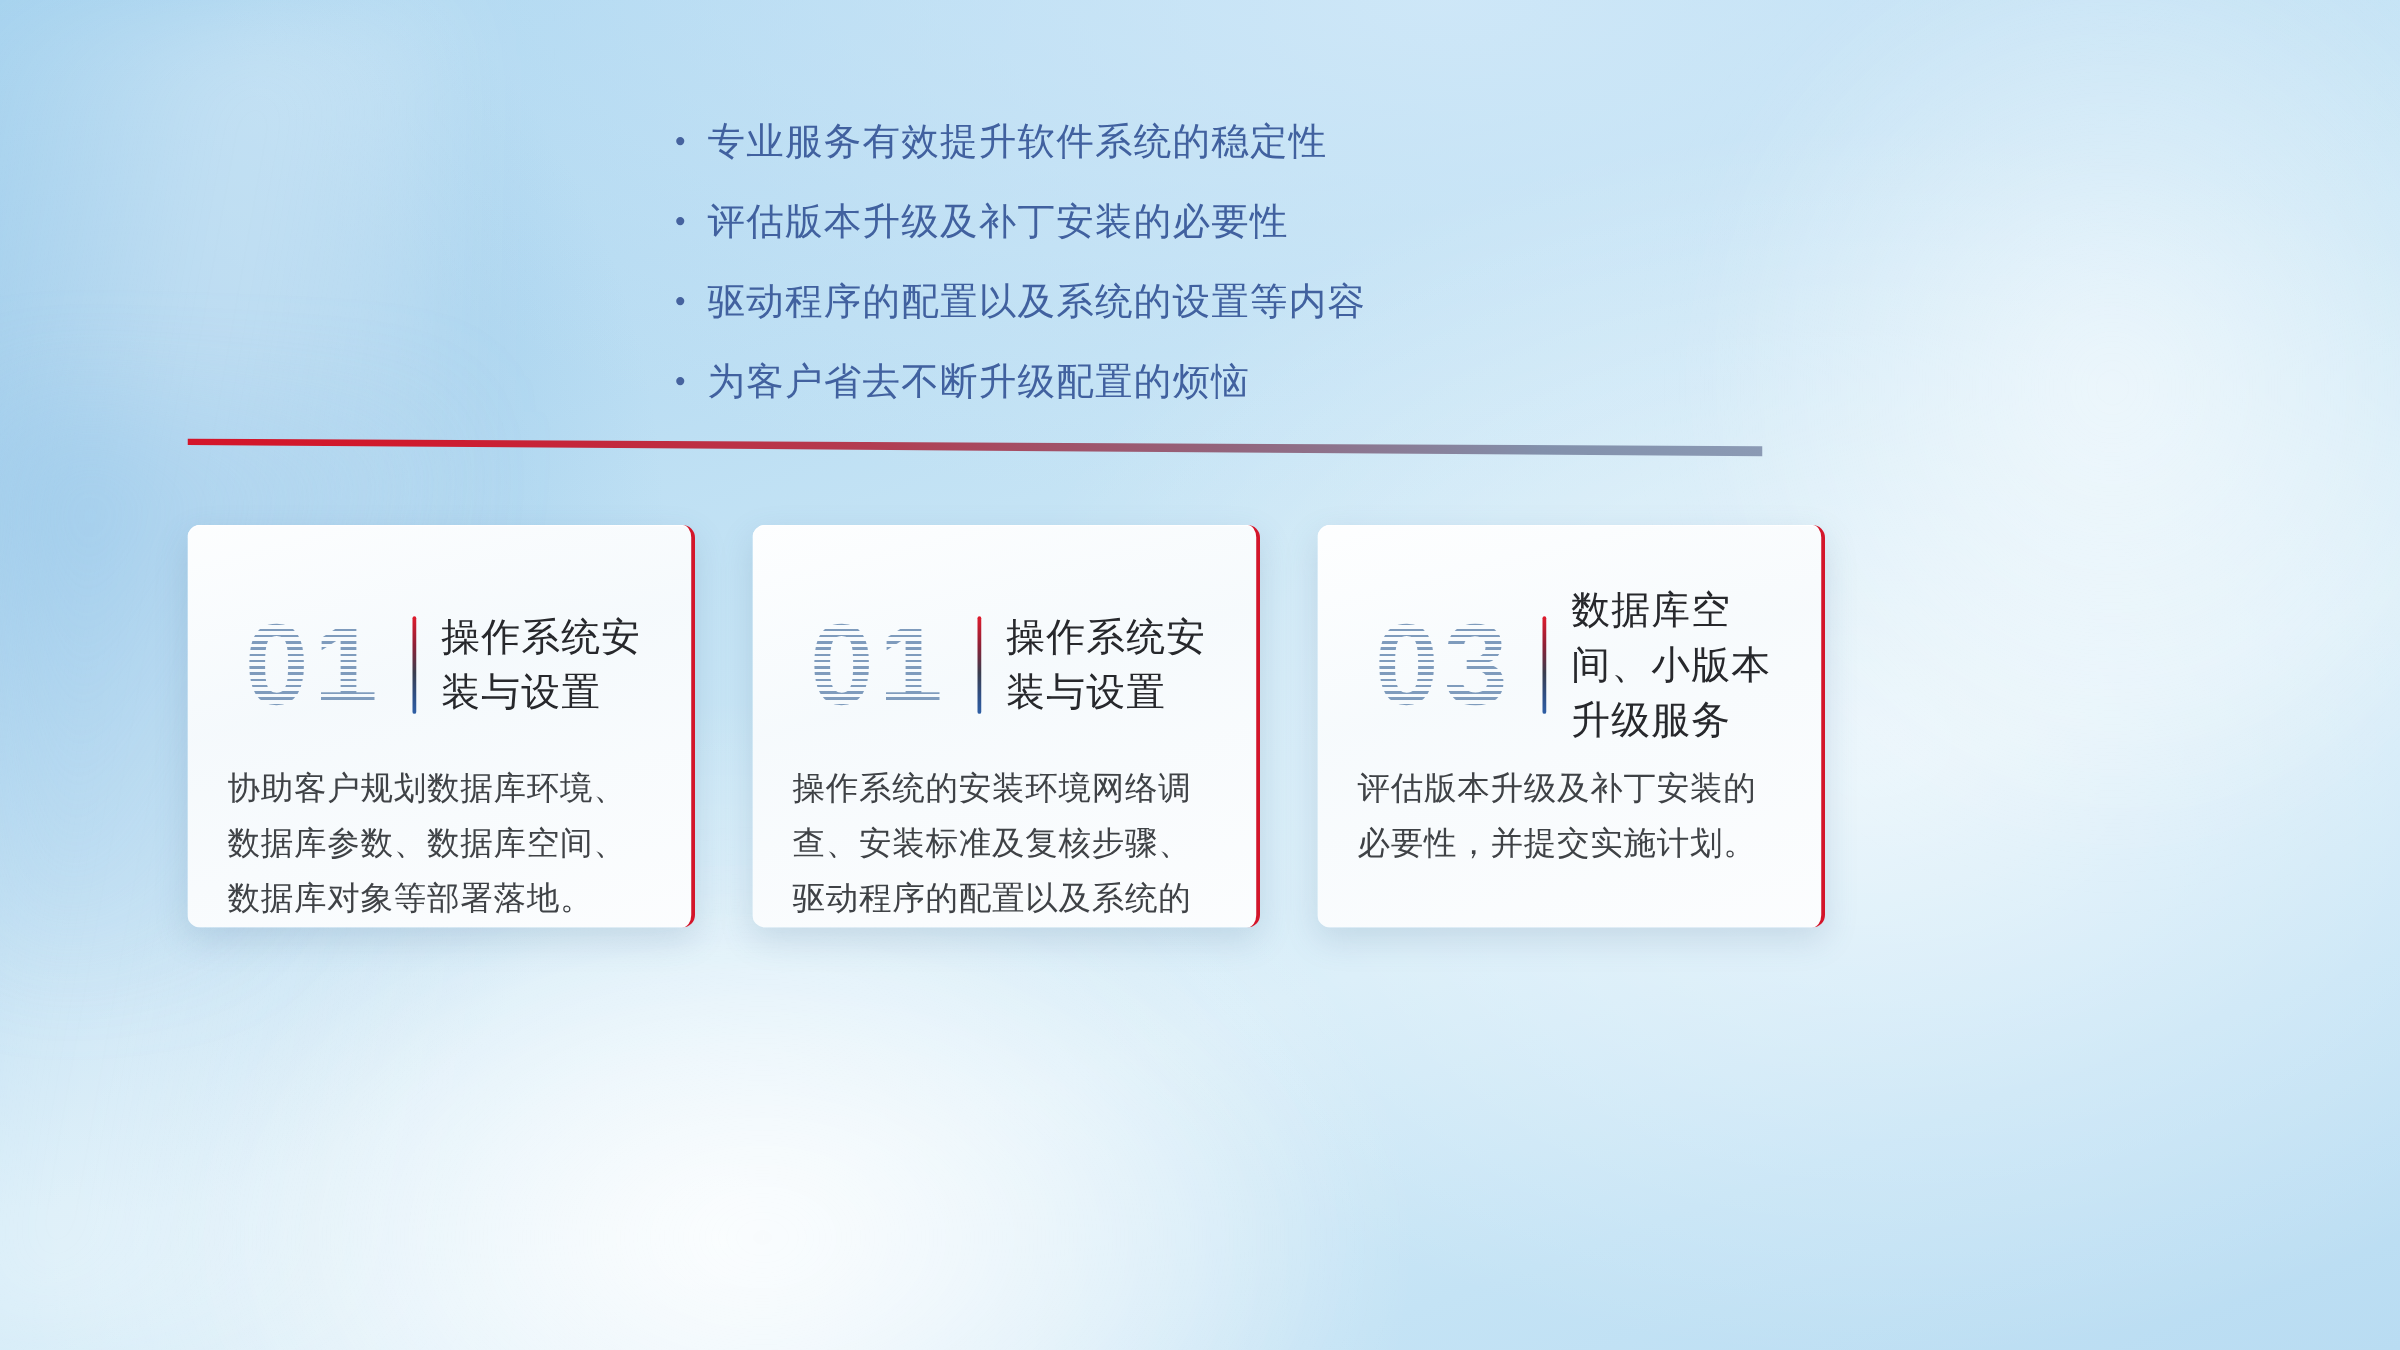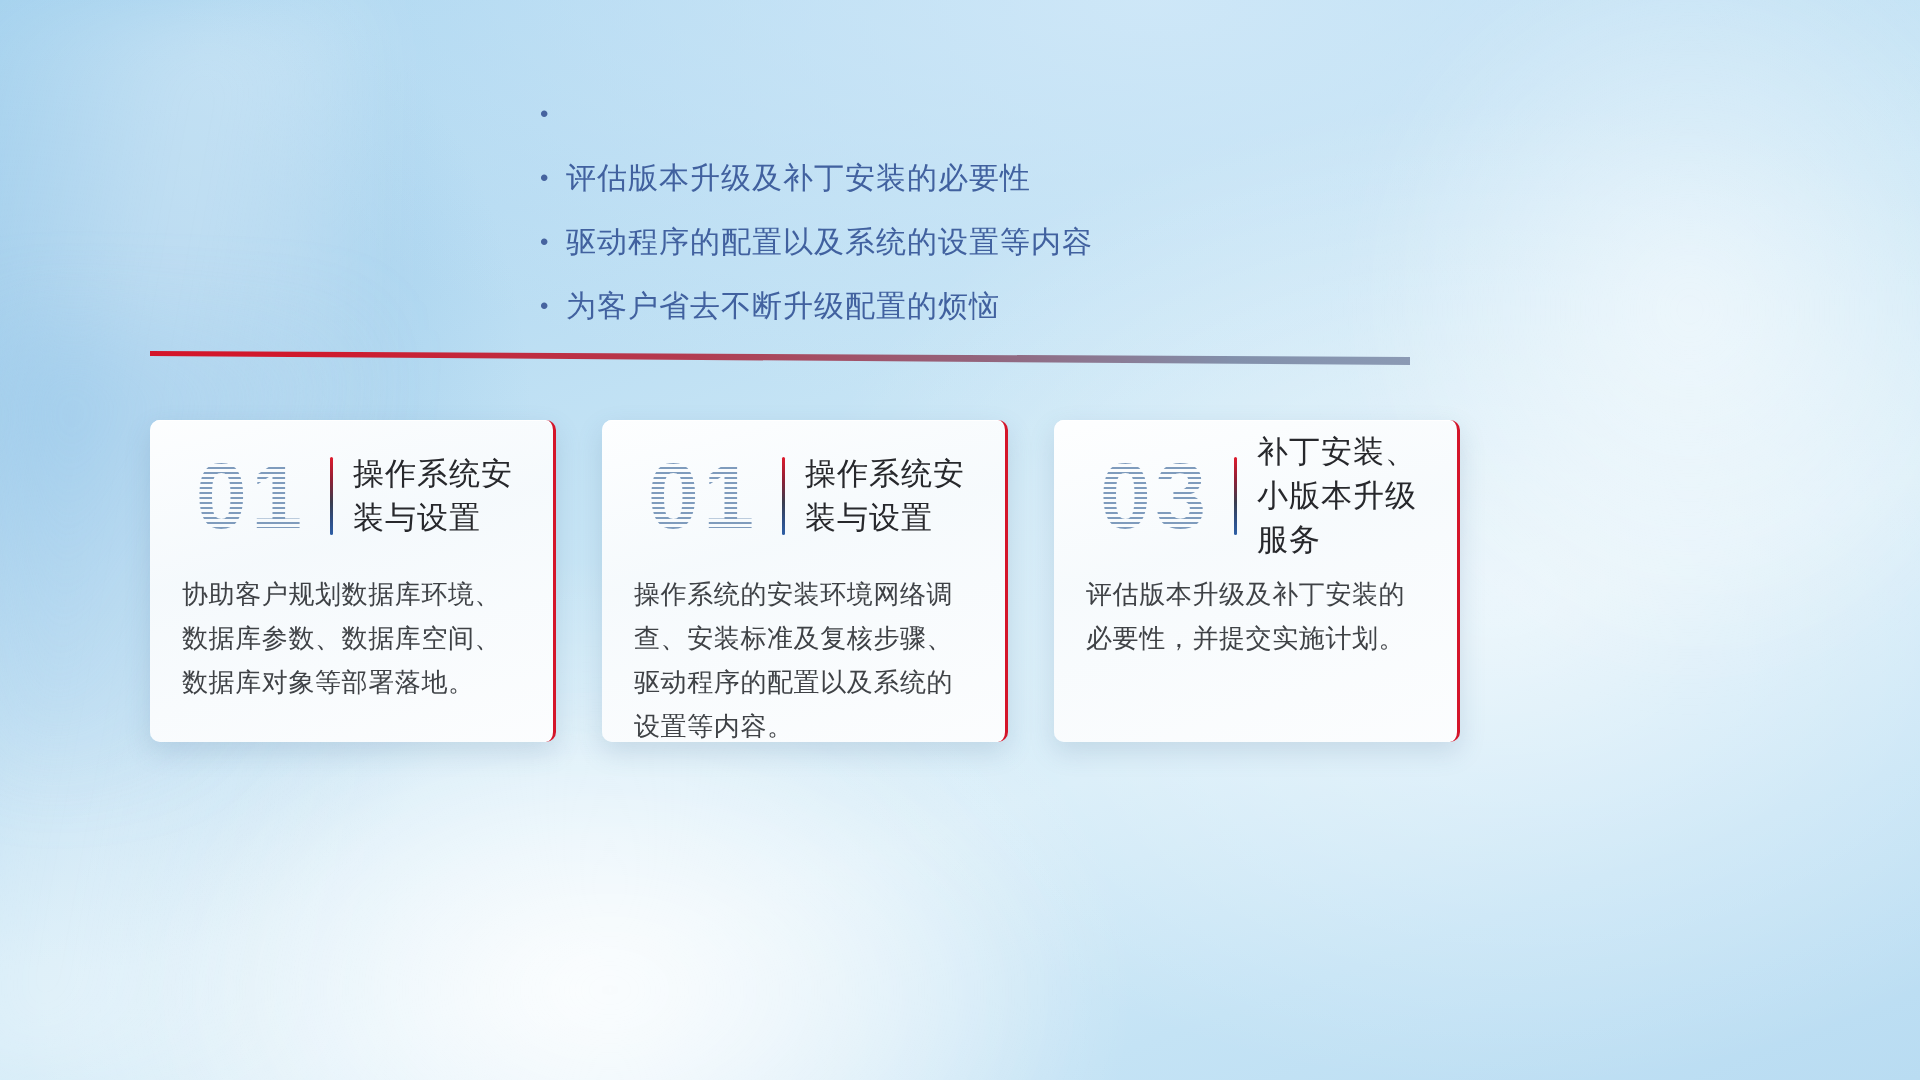--- a/index.html
+++ b/index.html
@@ -103,20 +103,21 @@
     content:"";
     position:absolute; left:0; right:0; top:0; height:1px;
     background:linear-gradient(90deg, rgba(255,255,255,.95), rgba(255,255,255,.4));
   }
   .card-head{
     position:relative;
     height:152px;
     display:flex;
     align-items:center;
     padding:0 22px 0 26px;
+    margin-top:36px;
   }
   .card-num{
     position:relative;
     flex:0 0 150px;
     height:108px;
     font-size:92px;
     line-height:108px;
     font-weight:700;
     letter-spacing:4px;
     color:#9fb4cc;
@@ -163,20 +164,21 @@
 
   <div class="streak s1"></div>
   <div class="streak s2"></div>
   <div class="streak s3"></div>
   <div class="streak s4"></div>
 
   <div id="bullets">
 
     <div class="bullet-row">
       <span class="bullet-dot">•</span>
+      <span class="bullet-text">专业服务有效提升软件系统的稳定性</span>
     </div>
 
     <div class="bullet-row">
       <span class="bullet-dot">•</span>
       <span class="bullet-text">评估版本升级及补丁安装的必要性</span>
     </div>
 
     <div class="bullet-row">
       <span class="bullet-dot">•</span>
       <span class="bullet-text">驱动程序的配置以及系统的设置等内容</span>
@@ -220,20 +222,20 @@
         <div class="card-sep"></div>
         <div class="card-title">操作系统安装与设置</div>
       </div>
       <div class="card-body">操作系统的安装环境网络调查、安装标准及复核步骤、驱动程序的配置以及系统的设置等内容。</div>
     </div>
 
     <div class="card">
       <div class="card-head">
         <div class="card-num">03</div>
         <div class="card-sep"></div>
-        <div class="card-title">补丁安装、小版本升级服务</div>
+        <div class="card-title">数据库空间、小版本升级服务</div>
       </div>
       <div class="card-body">评估版本升级及补丁安装的必要性，并提交实施计划。</div>
     </div>
 
   </div>
 
 </div>
 
 </body></html>

